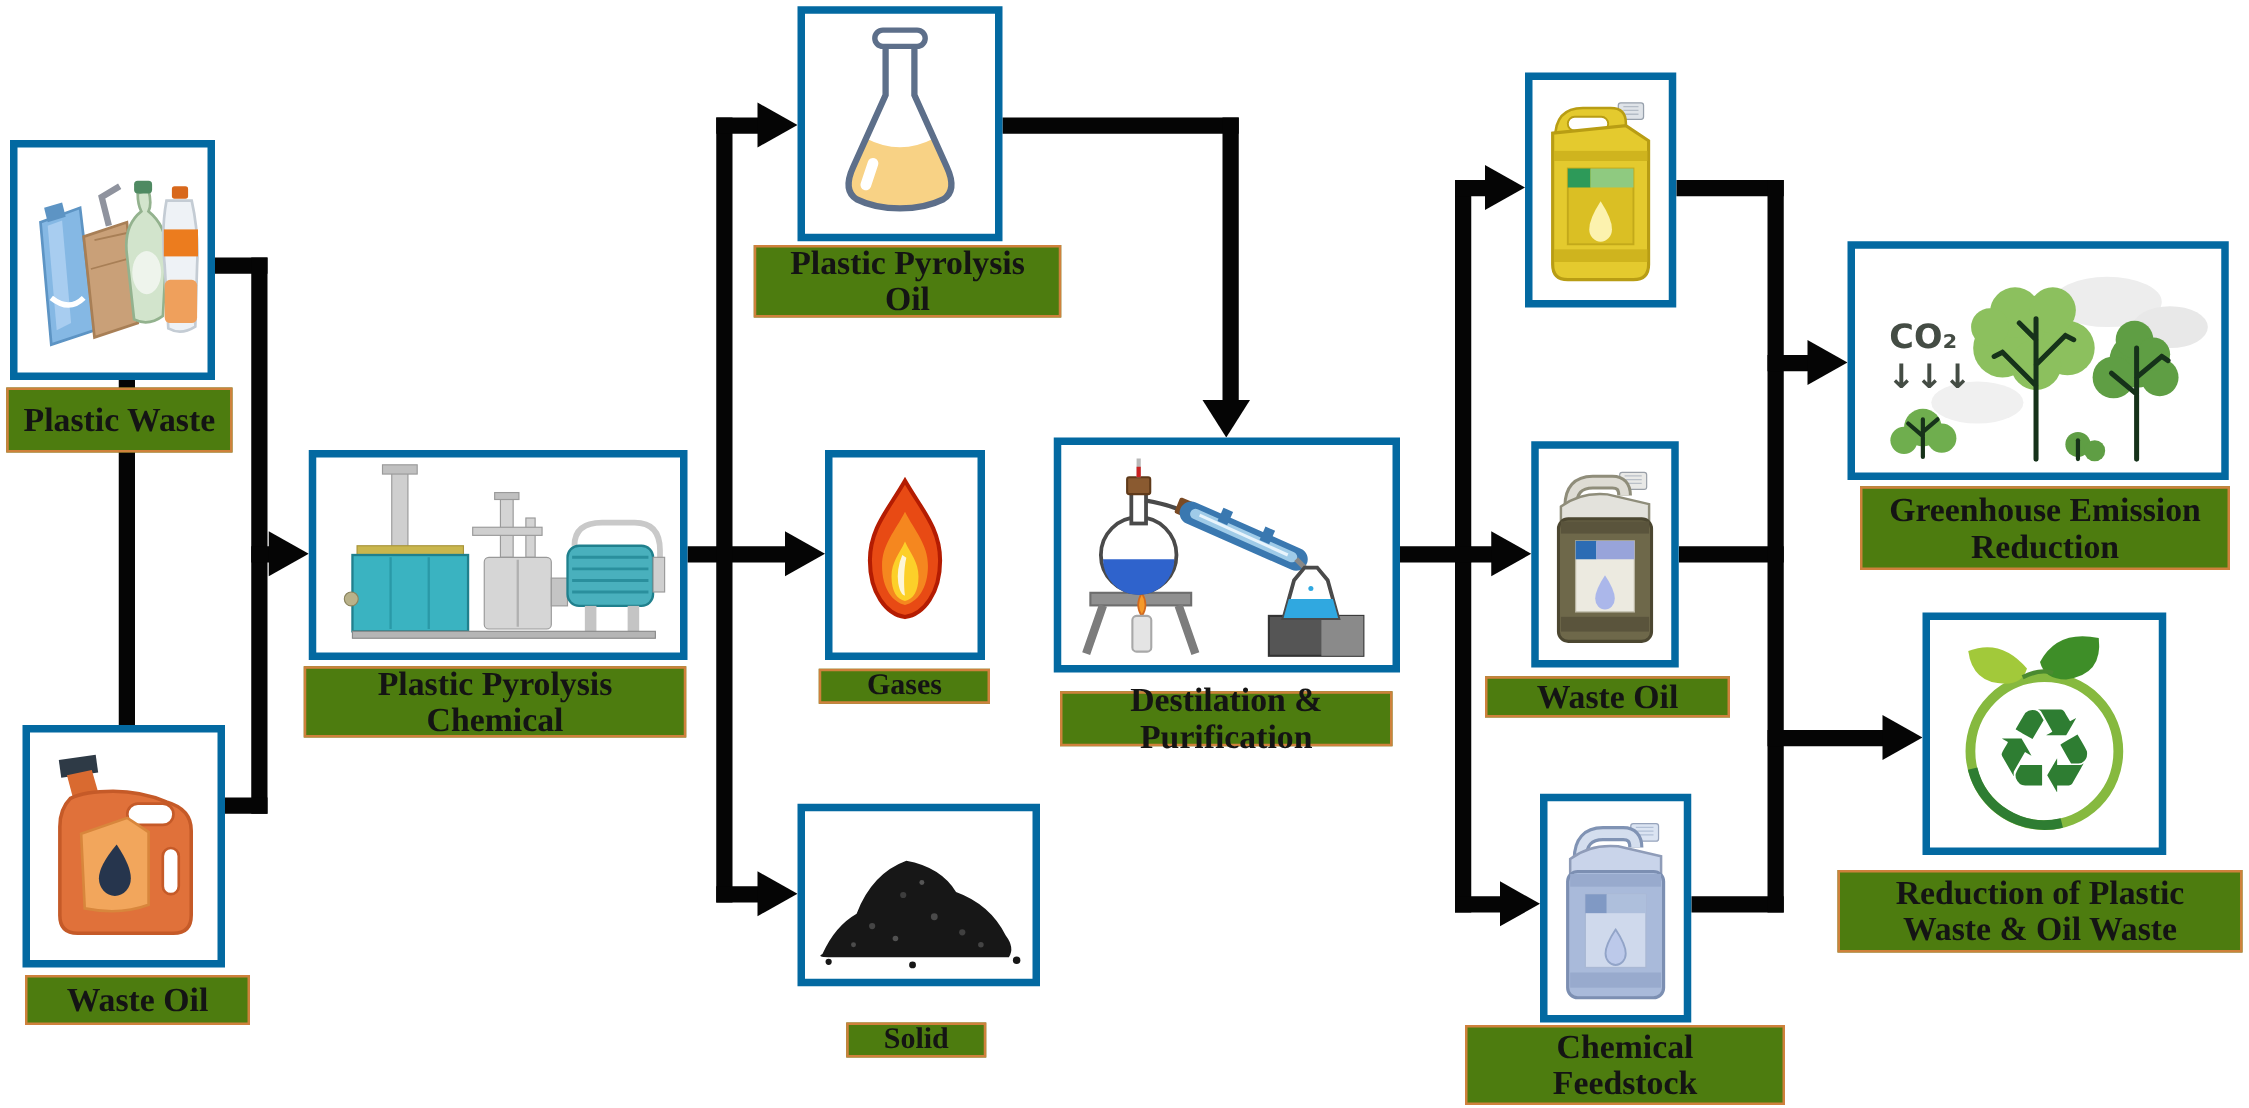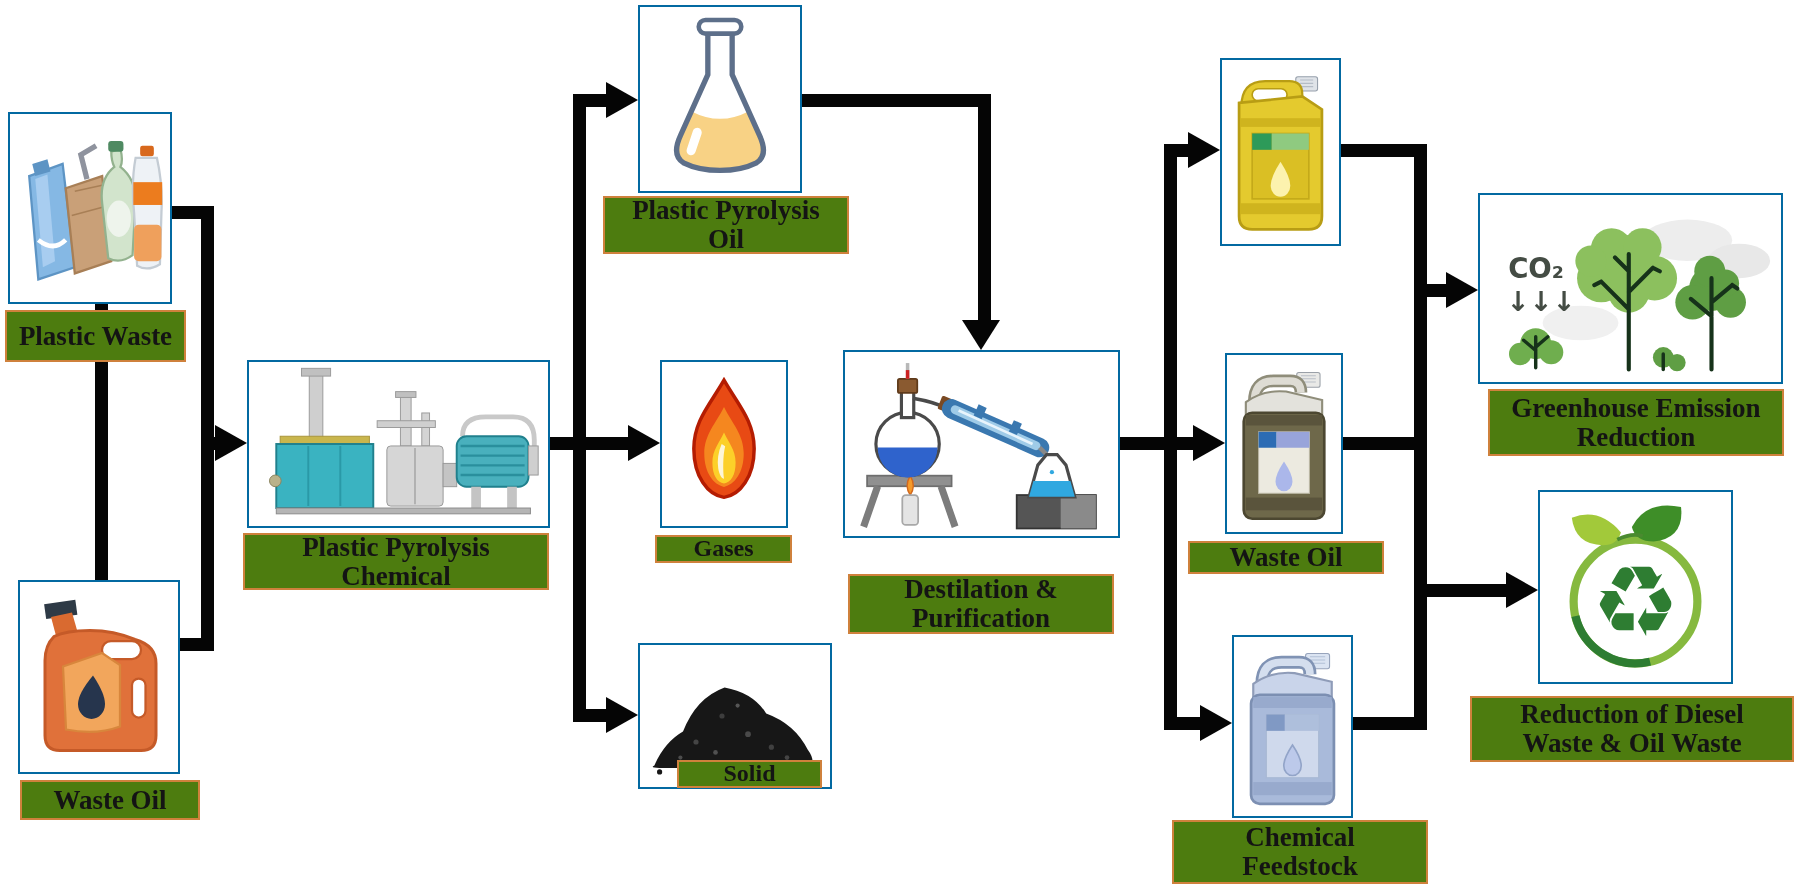--- a/index.html
+++ b/index.html
@@ -7,21 +7,21 @@
           font-family:"Liberation Serif","DejaVu Serif",serif;}
   
   .h,.v{position:absolute;background:#050505;z-index:1;}
   .h{height:13px;}
   .v{width:13px;}
   .arr-r{position:absolute;width:0;height:0;border-top:18px solid transparent;
          border-bottom:18px solid transparent;border-left:32px solid #050505;z-index:1;}
   .arr-d{position:absolute;width:0;height:0;border-left:19px solid transparent;
          border-right:19px solid transparent;border-top:30px solid #050505;z-index:1;}
   
-  .imgbox{position:absolute;background:#ffffff;border:2px solid #0369a1;z-index:2;
+  .imgbox{position:absolute;background:#ffffff;border:6px solid #0369a1;z-index:2;
           box-sizing:border-box;display:flex;align-items:center;justify-content:center;padding:4px;}
   .imgbox svg{width:100%;height:100%;}
   .label{position:absolute;background:#4d7c0f;border:2px solid #cf813c;z-index:3;
          box-sizing:border-box;display:flex;flex-direction:column;align-items:center;justify-content:center;
          color:#141414;font-weight:bold;font-size:27px;line-height:1.07;text-align:center;}
   .label.small{font-size:24px;}
   .label span{display:block;white-space:nowrap;}
 </style>
 </head>
 <body>
@@ -165,21 +165,21 @@
         <circle cx="98" cy="74" r="2" fill="#404040"></circle>
       <circle cx="55" cy="78" r="1.8" fill="#505050"></circle>
         <circle cx="72" cy="42" r="1.6" fill="#565656"></circle>
       <circle cx="110" cy="82" r="1.8" fill="#444444"></circle>
         <circle cx="28" cy="82" r="1.6" fill="#4c4c4c"></circle>
       <circle cx="12" cy="93" r="2" fill="#171717"></circle>
         <circle cx="133" cy="92" r="2.4" fill="#171717"></circle>
       <circle cx="66" cy="95" r="2.2" fill="#171717"></circle>
     </svg>
   </div>
-  <div class="label small" style="left:677px;top:760px;width:145px;height:28px">
+  <div class="label small" style="left:677px;top:818px;width:112px;height:28px">
     <span>Solid</span>
   </div>
 
   <div class="imgbox" style="left:843px;top:350px;width:277px;height:188px">
     <svg viewBox="0 0 150 100" preserveAspectRatio="xMidYMid meet">
       <rect x="10" y="68" width="48" height="6" fill="#909090" stroke="#6e6e6e"></rect>
       <path d="M16 74 L8 97 M52 74 L60 97" stroke="#7c7c7c" stroke-width="4"></path>
       <path d="M34.5 68 Q31 74 34.5 79 Q38 74 34.5 68 Z" fill="#f59a2a" stroke="#d2691e" stroke-width="0.8"></path>
       <rect x="30" y="79" width="9" height="17" rx="2" fill="#e4e4e4" stroke="#a8a8a8"></rect>
       <circle cx="33" cy="50" r="18" fill="#ffffff" stroke="#4a4a4a" stroke-width="1.8"></circle>
@@ -196,21 +196,21 @@
       <rect x="72" y="28" width="5" height="7" fill="#3a78b0" transform="rotate(24 74 31)"></rect>
       <rect x="92" y="37" width="5" height="7" fill="#3a78b0" transform="rotate(24 94 40)"></rect>
       <path d="M108 52 L116 60" stroke="#888888" stroke-width="2.5"></path>
       <rect x="95" y="79" width="45" height="19" fill="#555555" stroke="#333333"></rect>
       <rect x="120" y="79" width="20" height="19" fill="#8a8a8a"></rect>
       <path d="M112 56 L107 62 L102 80 L128 80 L123 62 L118 56 Z" fill="#ffffff" stroke="#4a4a4a" stroke-width="1.8"></path>
       <path d="M104.5 71 L102 80 L128 80 L125.5 71 Z" fill="#30a8e0"></path>
       <circle cx="115" cy="66" r="1.2" fill="#30a8e0"></circle>
     </svg>
   </div>
-  <div class="label" style="left:848px;top:574px;width:266px;height:60px">
+  <div class="label" style="left:848px;top:553px;width:266px;height:44px">
     <span>Destilation &amp;</span>
     <span>Purification</span>
   </div>
 
   <div class="imgbox" style="left:1220px;top:58px;width:121px;height:188px">
     <svg viewBox="0 0 100 150" preserveAspectRatio="xMidYMid meet">
       <rect x="64" y="6" width="20" height="13" rx="2" fill="#dfe3e8" stroke="#97a0ac"></rect>
       <path d="M68 9 H80 M68 12 H80 M68 15 H80" stroke="#b4bcc6" stroke-width="1"></path>
       <path d="M14 34 Q14 10 36 10 L58 10 Q70 10 70 22 L70 34 Z" fill="#e4ca2e" stroke="#b89d14" stroke-width="2"></path>
       <rect x="24" y="17" width="32" height="11" rx="5.5" fill="#ffffff" stroke="#b89d14" stroke-width="1.5"></rect>
@@ -314,17 +314,17 @@
     <svg viewBox="0 0 100 100" preserveAspectRatio="xMidYMid meet">
       <circle cx="50" cy="58" r="34" fill="none" stroke="#86b93f" stroke-width="4.5"></circle>
       <path d="M17 66 A34 34 0 0 0 58 91" fill="none" stroke="#2e7d32" stroke-width="4.5"></path>
       <path d="M42 20 Q30 6 15 12 Q17 27 32 27 Q40 27 42 20 Z" fill="#a2c93a"></path>
       <path d="M48 17 Q56 2 75 6 Q77 23 60 25 Q50 25 48 17 Z" fill="#3e8e28"></path>
       <path d="M40 24 Q48 20 54 22" fill="none" stroke="#4a8a30" stroke-width="2"></path>
       <text x="50" y="77" text-anchor="middle" font-size="54" fill="#2e7d32" font-family="'DejaVu Sans',sans-serif">♻</text>
     </svg>
   </div>
   <div class="label" style="left:1470px;top:696px;width:324px;height:66px">
-    <span>Reduction of Diesel</span>
+    <span>Reduction of Plastic</span>
     <span>Waste &amp; Oil Waste</span>
   </div>
 
 </div>
 
 </body></html>

